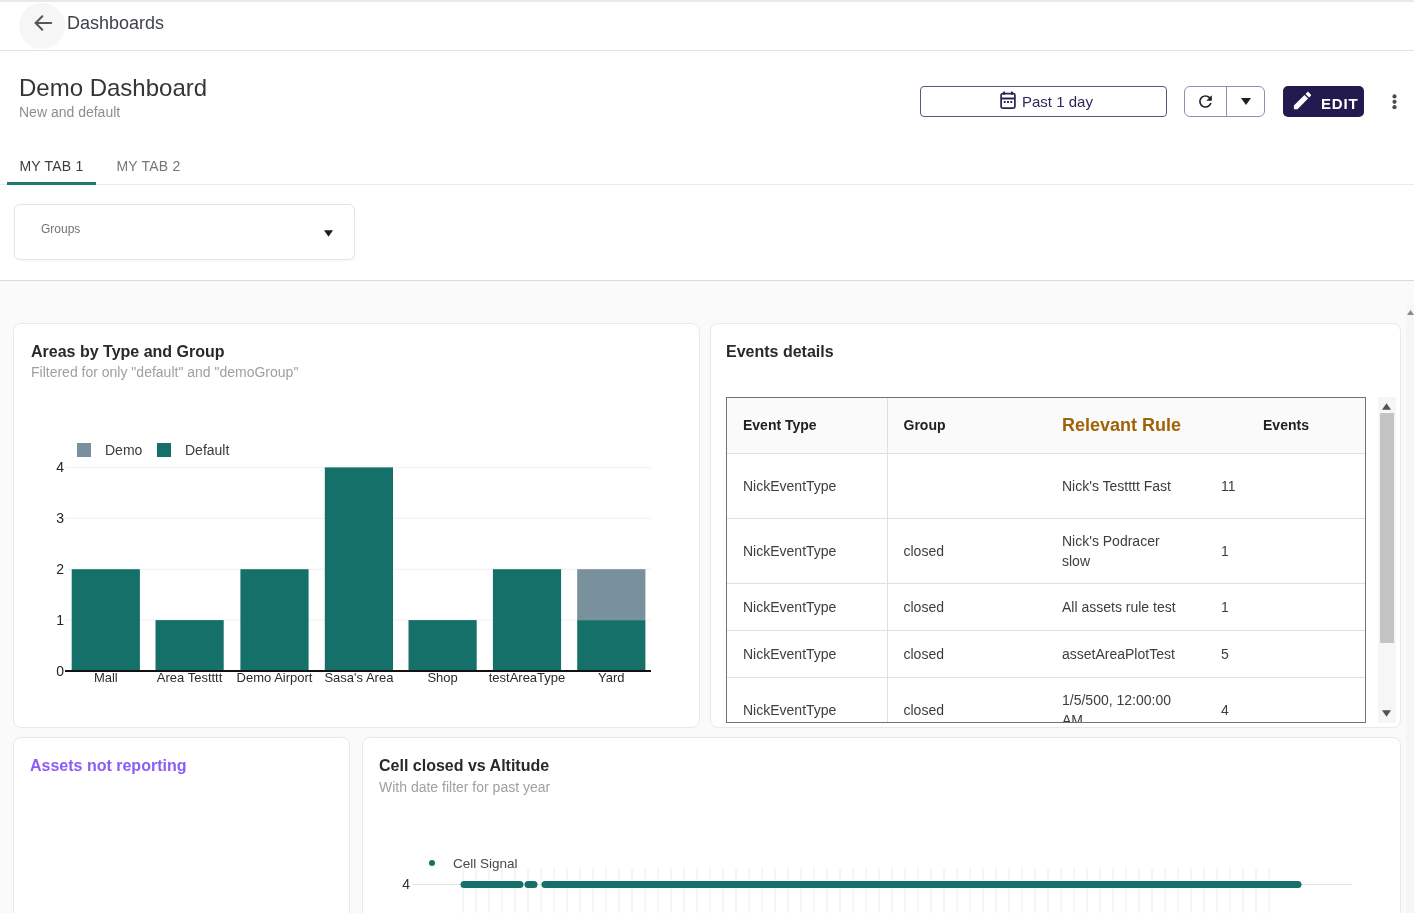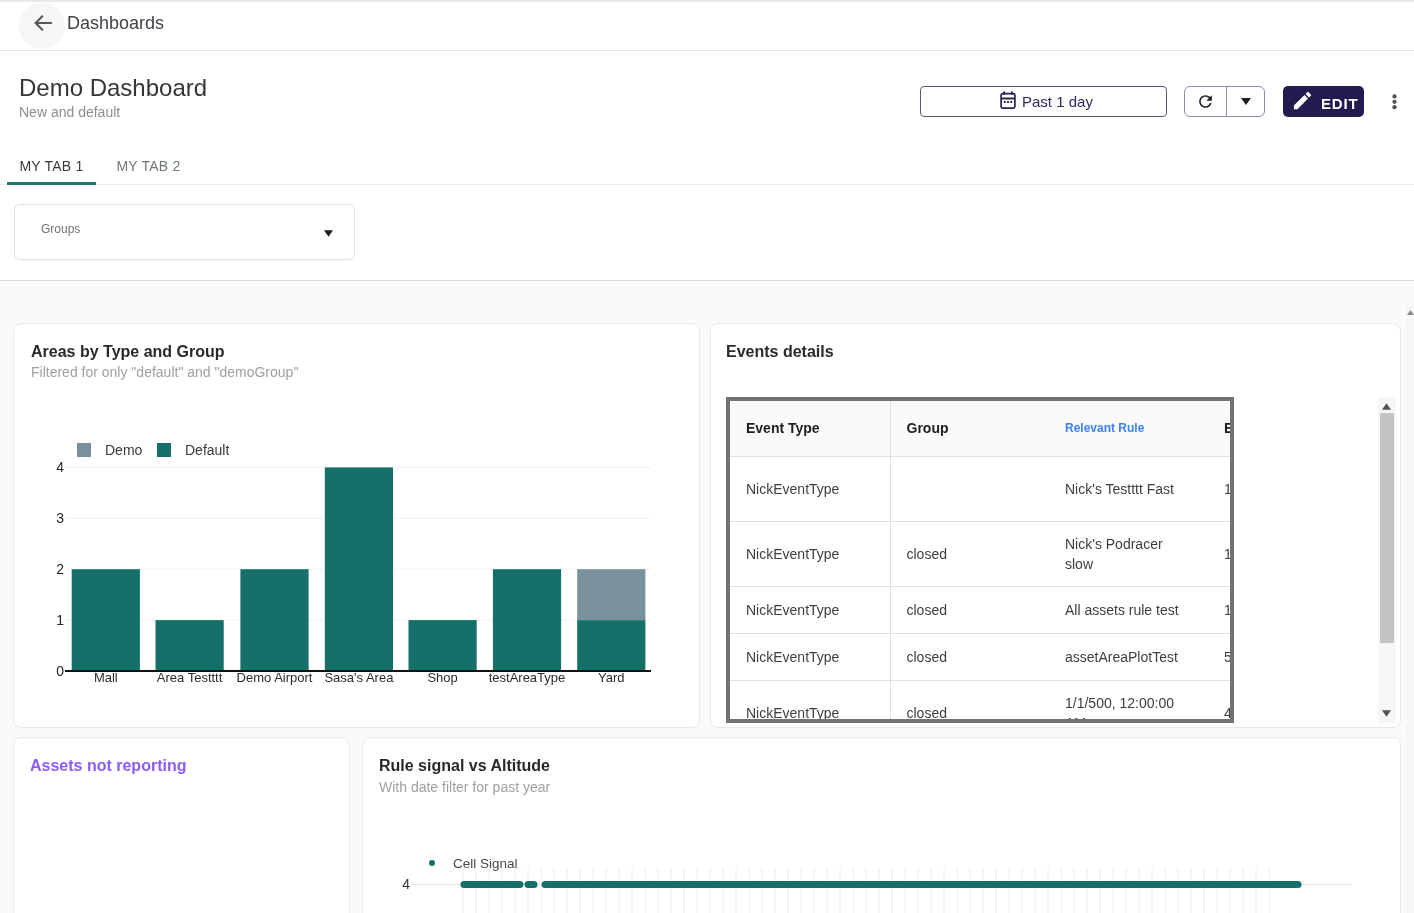--- a/index.html
+++ b/index.html
@@ -117,34 +117,34 @@
     <text x="345.9" y="358.5">Sasa's Area</text>
     <text x="429.6" y="358.5">Shop</text>
     <text x="514" y="358.5">testAreaType</text>
     <text x="598.3" y="358.5">Yard</text>
   </g>
 </svg>
 
 <div class="abs" style="left:710px;top:323px;width:691px;height:405px;background:#fff;border:1px solid #e9e9e9;border-radius:8px;overflow:hidden;"></div>
 <div class="abs" style="left:726px;top:343px;font-size:16px;font-weight:bold;color:#27292b;">Events details</div>
 
-<div class="abs" style="left:726px;top:397px;width:508px;height:326px;border:4px solid #737373;overflow:hidden;">
+<div class="abs" style="left:726px;top:397px;width:640px;height:326px;border:1px solid #737373;overflow:hidden;">
   <table style="border-collapse:collapse;width:640px;table-layout:fixed;font-size:14px;color:#3b3e40;">
     <colgroup>
         <col style="width:160px">
         <col style="width:159px">
         <col style="width:159px">
         <col style="width:162px">
       </colgroup>
     <tbody>
         <tr style="height:55px;background:#fafafa;">
       <th style="text-align:left;padding:0 16px;font-size:14px;color:#212121;border-right:1px solid #e0e0e0;border-bottom:1px solid #e0e0e0;">Event Type</th>
       <th style="text-align:left;padding:0 16px;font-size:14px;color:#212121;border-bottom:1px solid #e0e0e0;">Group</th>
-      <th style="text-align:left;padding:0 16px;font-size:12px;color:#3b82f6;border-bottom:1px solid #e0e0e0;">Relevant Rule</th>
-      <th style="text-align:left;padding:0 16px;font-size:14px;color:#212121;border-bottom:1px solid #e0e0e0;">Events</th>
+      <th style="text-align:left;padding:0 16px;font-size:18px;color:#a16207;border-bottom:1px solid #e0e0e0;">Relevant Rule</th>
+      <th style="text-align:center;padding:0 16px;font-size:14px;color:#212121;border-bottom:1px solid #e0e0e0;">Events</th>
     </tr>
     <tr style="height:65px;">
       <td style="padding:0 16px;border-right:1px solid #e0e0e0;border-bottom:1px solid #e0e0e0;">NickEventType</td>
       <td style="padding:0 16px;border-bottom:1px solid #e0e0e0;"></td>
       <td style="padding:0 16px;border-bottom:1px solid #e0e0e0;line-height:20px;">Nick's Testttt Fast</td>
       <td style="padding:0 16px;border-bottom:1px solid #e0e0e0;">11</td>
     </tr>
     <tr style="height:65px;">
       <td style="padding:0 16px;border-right:1px solid #e0e0e0;border-bottom:1px solid #e0e0e0;">NickEventType</td>
       <td style="padding:0 16px;border-bottom:1px solid #e0e0e0;">closed</td>
@@ -159,41 +159,41 @@
     </tr>
     <tr style="height:47px;">
       <td style="padding:0 16px;border-right:1px solid #e0e0e0;border-bottom:1px solid #e0e0e0;">NickEventType</td>
       <td style="padding:0 16px;border-bottom:1px solid #e0e0e0;">closed</td>
       <td style="padding:0 16px;border-bottom:1px solid #e0e0e0;">assetAreaPlotTest</td>
       <td style="padding:0 16px;border-bottom:1px solid #e0e0e0;">5</td>
     </tr>
     <tr style="height:65px;">
       <td style="padding:0 16px;border-right:1px solid #e0e0e0;">NickEventType</td>
       <td style="padding:0 16px;">closed</td>
-      <td style="padding:0 16px;line-height:20px;">1/1/500, 12:00:00 AM</td>
+      <td style="padding:0 16px;line-height:20px;">1/5/500, 12:00:00 AM</td>
       <td style="padding:0 16px;">4</td>
     </tr>
   </tbody>
     </table>
 </div>
 
 <div class="abs" style="left:1378px;top:397px;width:18px;height:326px;background:#f6f6f6;"></div>
 <div class="abs" style="left:1380px;top:413px;width:14px;height:230px;background:#c3c3c3;"></div>
 <svg class="abs" style="left:1382px;top:403px;" width="9" height="7" viewBox="0 0 10 7">
     <path d="M5 0 L10 7 L0 7 Z" fill="#525252"></path>
   </svg>
 <svg class="abs" style="left:1382px;top:710px;" width="9" height="7" viewBox="0 0 10 7">
     <path d="M0 0 L10 0 L5 7 Z" fill="#525252"></path>
   </svg>
 
 <div class="abs" style="left:13px;top:737px;width:337px;height:190px;background:#fff;border:1px solid #e9e9e9;border-radius:8px;"></div>
 <div class="abs" style="left:30px;top:757px;font-size:16px;font-weight:bold;color:#8b5cf6;">Assets not reporting</div>
 
 <div class="abs" style="left:362px;top:737px;width:1039px;height:190px;background:#fff;border:1px solid #e9e9e9;border-radius:8px;overflow:hidden;"></div>
-<div class="abs" style="left:379px;top:757px;font-size:16px;font-weight:bold;color:#27292b;">Rule signal vs Altitude</div>
+<div class="abs" style="left:379px;top:757px;font-size:16px;font-weight:bold;color:#27292b;">Cell closed vs Altitude</div>
 <div class="abs" style="left:379px;top:779px;font-size:14px;color:#9da1a4;">With date filter for past year</div>
 <svg class="abs" style="left:362px;top:737px;" width="1038" height="176" viewBox="0 0 1038 176">
 
   <g stroke="#ececec" stroke-width="1">
       <line x1="101" y1="131" x2="101" y2="176"></line>
       <line x1="114" y1="131" x2="114" y2="176"></line>
       <line x1="127" y1="131" x2="127" y2="176"></line>
       <line x1="140" y1="131" x2="140" y2="176"></line>
       <line x1="153" y1="131" x2="153" y2="176"></line>
       <line x1="166" y1="131" x2="166" y2="176"></line>

